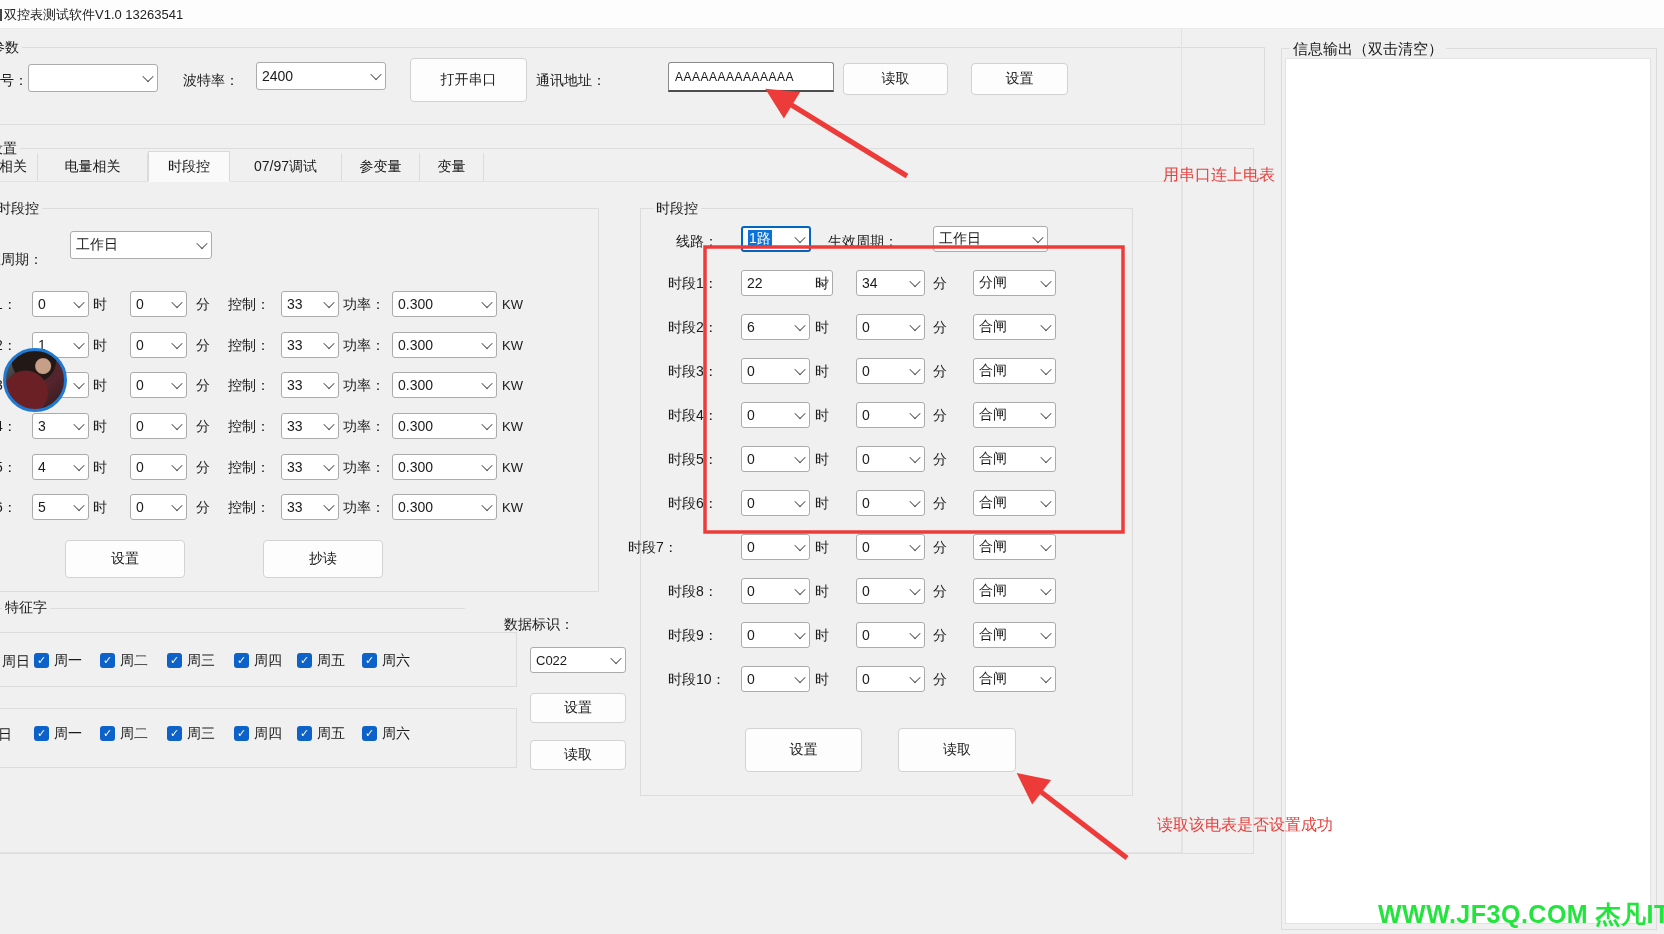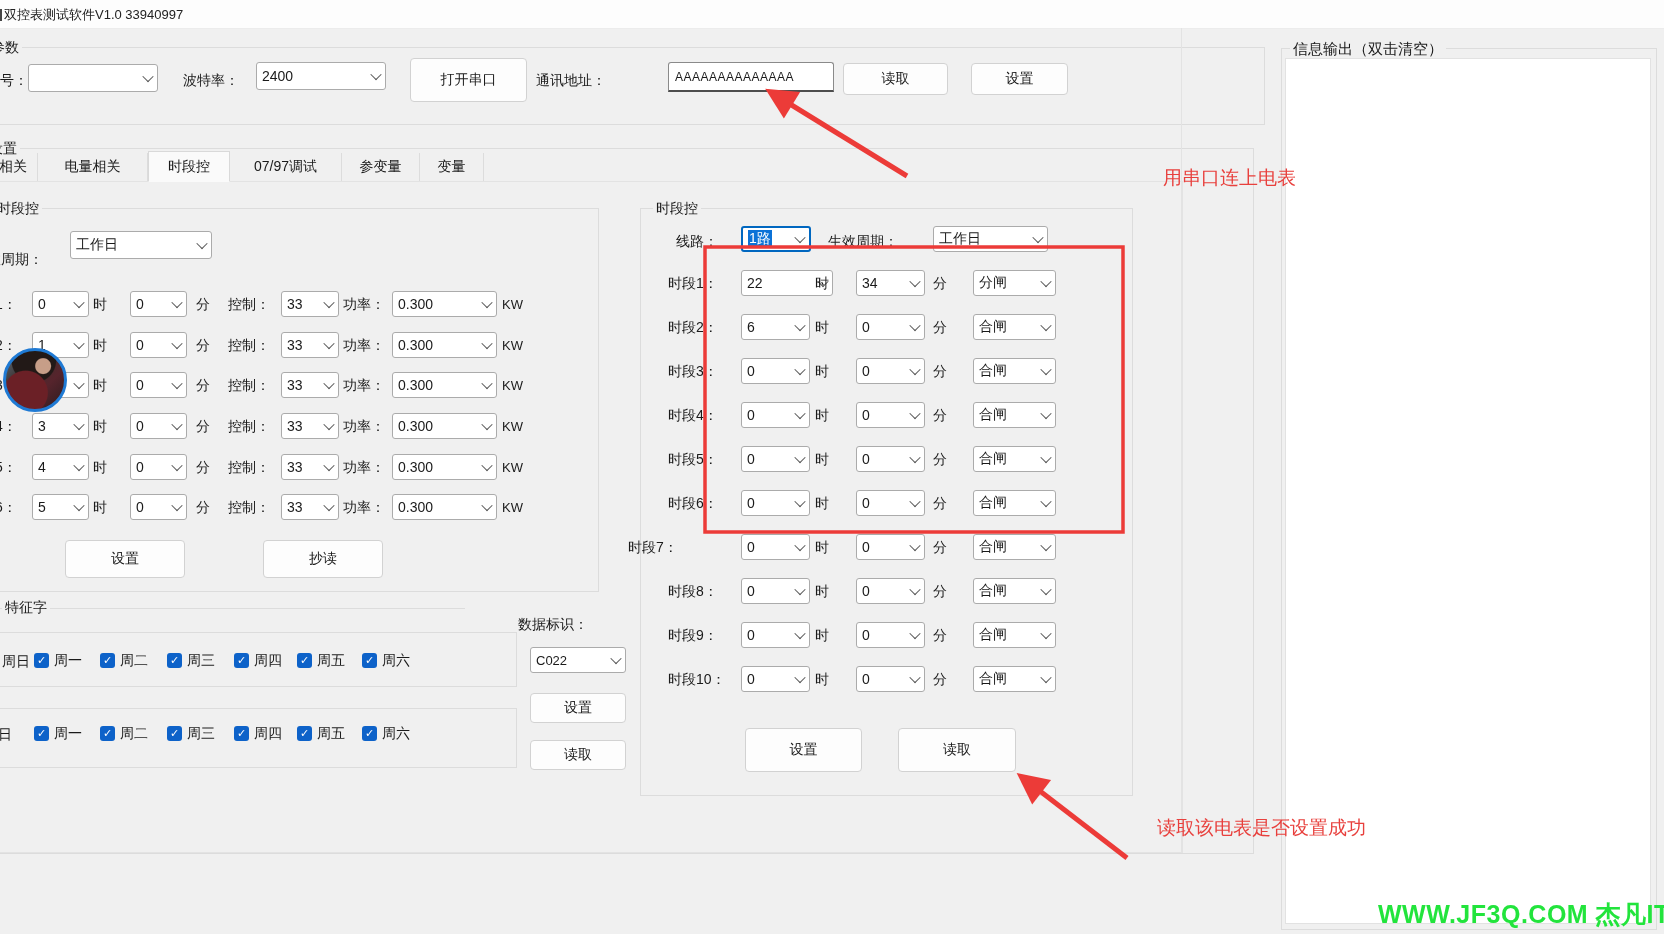--- a/index.html
+++ b/index.html
@@ -20,38 +20,38 @@
   .chev{margin-left:auto;width:7px;height:7px;border-right:1.4px solid #555;border-bottom:1.4px solid #555;transform:rotate(45deg) translate(-1px,-1px);flex:none;}
   .combo.focused{border:2px solid #0067c0;}
   .cval.sel{background:#0b72d7;color:#fff;padding:0 1px;}
   .btn{background:#fdfdfd;border:1px solid #d2d2d2;border-radius:4px;display:flex;align-items:center;justify-content:center;font-size:14px;cursor:default;box-sizing:border-box;}
   .tb{background:#fff;border:1px solid #8a8a8a;border-bottom:2px solid #4d4d4d;border-radius:3px 3px 0 0;box-sizing:border-box;display:flex;align-items:center;padding:0 6px;font-size:12px;letter-spacing:.5px;}
   .tab{display:flex;align-items:center;justify-content:flex-end;font-size:14px;box-sizing:border-box;border-right:1px solid #dcdcdc;padding:0 10px;height:28px;background:transparent;}
   .tab.center{justify-content:center;}
   .tab.active{background:#fafafa;border:1px solid #d9d9d9;border-bottom:1px solid #fafafa;height:31px;margin-top:-2px;z-index:3;}
   .cbx{width:15px;height:15px;border-radius:3px;background:#0d62c9;color:#fff;font-size:11px;line-height:15px;text-align:center;}
   .whitebox{background:#fff;border:1px solid #e2e2e2;box-sizing:border-box;}
-  .note{color:#e8403d;font-size:19px;white-space:nowrap;z-index:20;}
+  .note{color:#e8403d;font-size:16px;white-space:nowrap;z-index:20;}
   .watermark{color:#22e43c;font-size:25px;font-weight:bold;white-space:nowrap;z-index:30;letter-spacing:.5px;}
   .avatar{width:64px;height:64px;border-radius:50%;border:3px solid #1f7ad4;box-sizing:border-box;z-index:10;overflow:hidden;
     background:
       radial-gradient(circle at 64% 26%, #c79e88 0 13%, rgba(0,0,0,0) 15%),
       radial-gradient(circle at 34% 72%, #6b2026 0 38%, rgba(0,0,0,0) 40%),
       radial-gradient(circle at 48% 16%, #221917 0 38%, rgba(0,0,0,0) 40%),
       linear-gradient(135deg,#5d6d7c 0%,#3a2f2c 35%,#56242c 65%,#2c1c1f 100%);
   }
   svg.overlay{position:absolute;left:0;top:0;z-index:15;pointer-events:none;}
   .vline{background:#e3e3e3;width:1px;}
 </style>
 </head>
 <body>
 
 <div class="abs titlebar">
   <div class="abs titlemark"></div>
-  <div class="abs titletext">双控表测试软件V1.0 33940997</div>
+  <div class="abs titletext">双控表测试软件V1.0 13263541</div>
 </div>
 
 <div class="abs grp" style="left:-62px;top:47px;width:1325px;height:76px;">
   <span class="grplabel" style="left:49px;">参数</span>
 </div>
 <div class="abs lbl" style="left:0;top:71px;">号：</div>
 <div class="abs combo" style="left:28px;top:64px;width:130px;height:28px;">
   <span class="cval"></span>
     <span class="chev"></span>
 </div>
@@ -304,21 +304,21 @@
   </div>
     <div class="abs" style="top: 0px; display: flex; align-items: center; gap: 5px; left: 297px;">
     <span class="cbx">✓</span>
     <span class="lbl">周五</span>
   </div>
     <div class="abs" style="top: 0px; display: flex; align-items: center; gap: 5px; left: 362px;">
     <span class="cbx">✓</span>
     <span class="lbl">周六</span>
   </div>
   </div>
-<div class="abs lbl" style="left:518px;top:615px;">数据标识：</div>
+<div class="abs lbl" style="left:504px;top:615px;">数据标识：</div>
 <div class="abs combo" style="left:530px;top:647px;width:96px;height:26px;font-size:13px;">
   <span class="cval">C022</span>
     <span class="chev"></span>
 </div>
 <div class="abs btn" style="left:530px;top:693px;width:96px;height:30px;">设置</div>
 <div class="abs btn" style="left:530px;top:740px;width:96px;height:30px;">读取</div>
 
 <div class="abs grp" style="left:640px;top:208px;width:491px;height:586px;">
   <span class="grplabel" style="left:12px;">时段控</span>
 </div>

